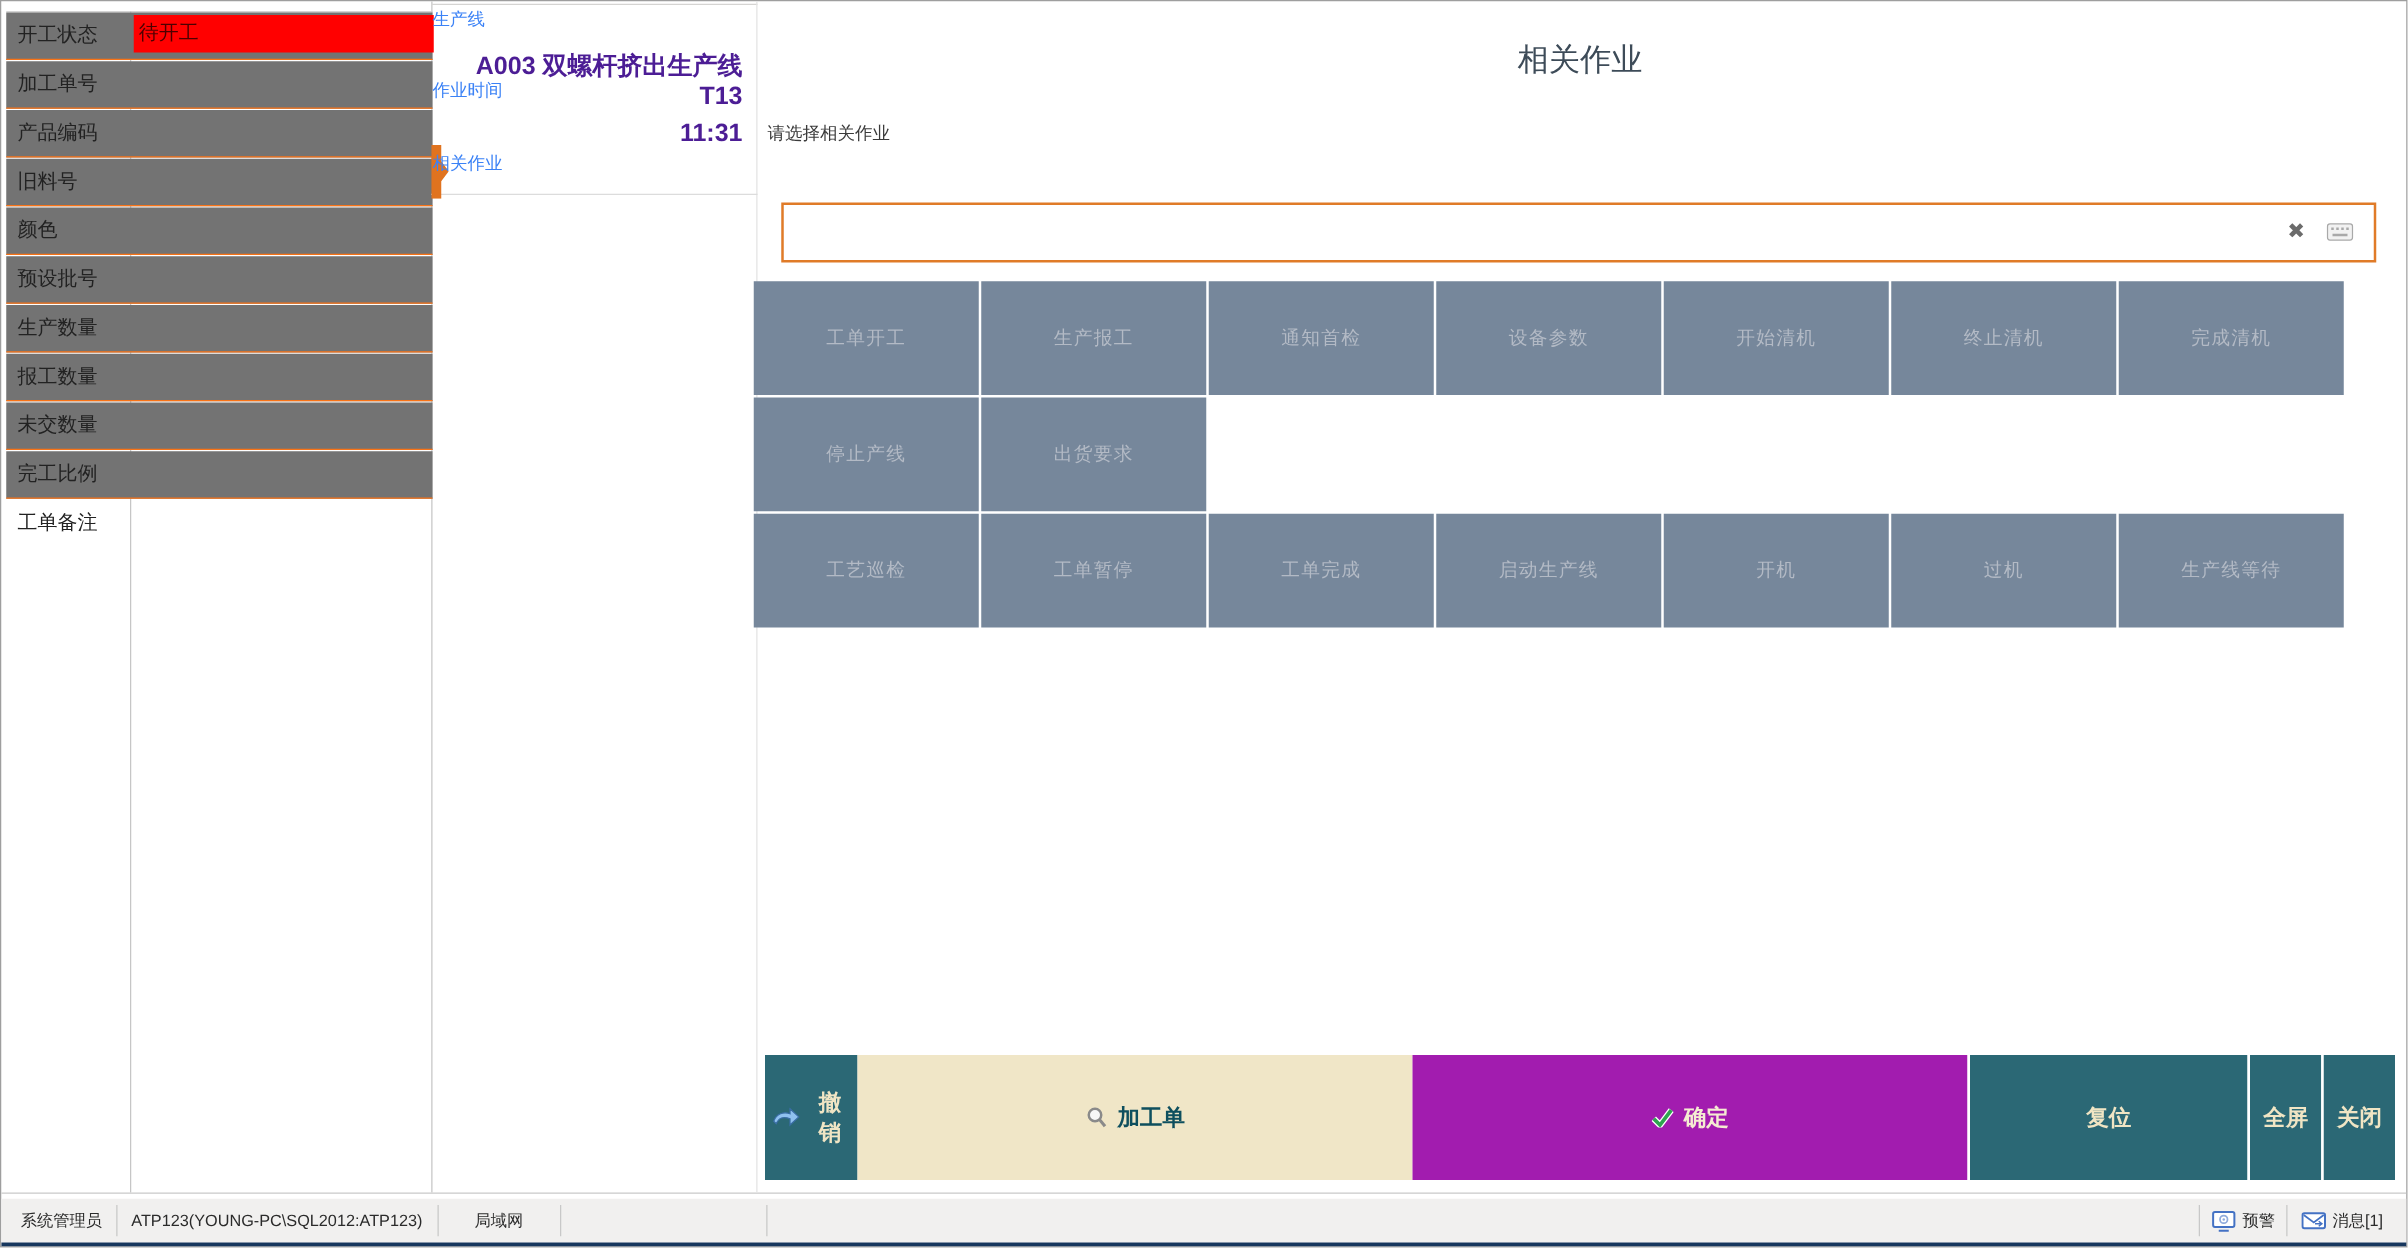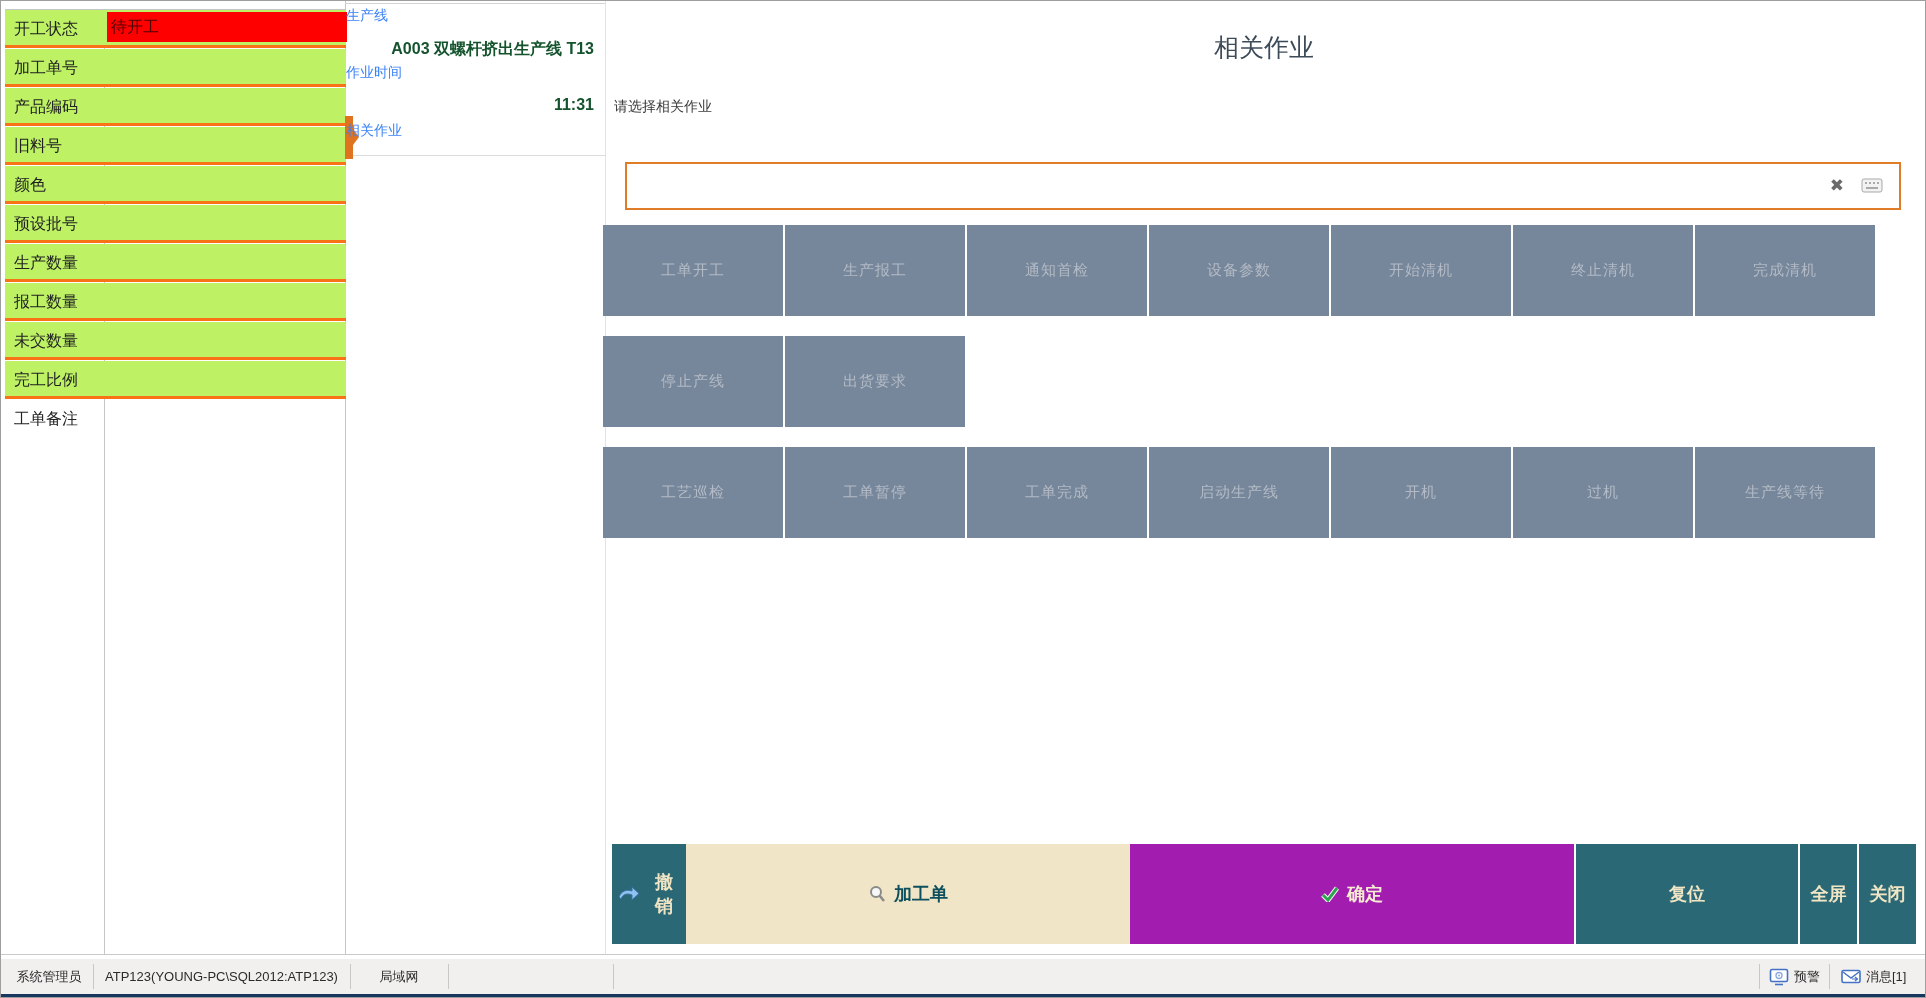--- a/index.html
+++ b/index.html
@@ -3,43 +3,43 @@
 <meta charset="utf-8">
 <style>
   html,body{margin:0;padding:0;background:#cfcfcf;font-family:"Liberation Sans","DejaVu Sans",sans-serif;}
   .window{position:relative;width:1926px;height:998px;background:#ffffff;border:1px solid #9e9e9e;box-sizing:border-box;overflow:hidden;}
 
   
   .side-top{position:absolute;left:4px;top:8px;width:341px;height:0;border-top:1px solid #c6c6c6;}
   .side-vline1{position:absolute;left:103px;top:8px;width:0;height:945px;border-left:1px solid #c6c6c6;}
   .side-vline2{position:absolute;left:344px;top:0;width:0;height:953px;border-left:1px solid #c6c6c6;}
   .side-bottomline{position:absolute;left:0;top:953px;width:1926px;height:0;border-top:1px solid #c9c9c9;}
-  .side-row{position:absolute;left:4px;width:341px;height:38px;border-bottom:3px solid #f97316;background:#bef264;box-sizing:border-box;}
+  .side-row{position:absolute;left:4px;width:341px;height:38px;border-bottom:1px solid #f97316;background:#737373;box-sizing:border-box;}
   .side-row.noline{border-bottom:none;background:transparent;}
   .side-label{position:absolute;left:9px;top:0;height:38px;line-height:38px;font-size:16px;color:#222;}
   .status-cell{position:absolute;left:102px;top:2px;width:236px;height:30px;background:#ff0000;color:#4d0000;font-size:16px;line-height:30px;padding-left:4px;}
 
   
   .mid-top{position:absolute;left:344px;top:2px;width:261px;height:0;border-top:1px solid #d5d4d2;}
   .mid-vline{position:absolute;left:604px;top:0;width:0;height:953px;border-left:1px solid #e3e3e3;}
   .mid-sectline{position:absolute;left:344px;top:154px;width:261px;height:0;border-top:1px solid #dcdcdc;}
   .mid-label{position:absolute;left:345px;font-size:14px;color:#3b82f6;}
-  .mid-value{position:absolute;left:349px;width:244px;text-align:right;font-size:16px;font-weight:bold;color:#14532d;}
+  .mid-value{position:absolute;left:349px;width:244px;text-align:right;font-size:20px;font-weight:bold;color:#4c1d95;}
   .sel-marker{position:absolute;left:344px;top:115px;}
 
   
   .page-title{position:absolute;left:604px;top:30px;width:1318px;text-align:center;font-size:25px;color:#3d4b58;}
   .hint{position:absolute;left:613px;top:97px;font-size:14px;color:#3a3a3a;}
   .scan-box{position:absolute;left:624px;top:161px;width:1276px;height:48px;border:2px solid #e07b28;background:#fff;box-sizing:border-box;}
   .scan-input{position:absolute;left:6px;top:4px;width:1180px;height:36px;border:none;outline:none;font-size:18px;font-family:inherit;background:transparent;}
   .clear-glyph{position:absolute;right:55px;top:11px;font-size:17px;font-weight:bold;color:#6b6b6b;cursor:pointer;}
   .kbd-glyph{position:absolute;right:16px;top:14px;cursor:pointer;}
 
   .grid{position:absolute;left:602px;top:224px;width:1320px;}
-  .grid-row{display:flex;margin-bottom:20px;}
+  .grid-row{display:flex;margin-bottom:2px;}
   .grid-btn{width:180px;height:91px;background:#76879b;color:#b3bac5;font-size:15px;letter-spacing:1px;
             display:flex;align-items:center;justify-content:center;margin-right:2px;box-sizing:border-box;
             font-family:inherit;border:none;}
 
   
   .action-bar{position:absolute;left:611px;top:843px;height:72px;display:flex;}
   .abtn{height:100px;display:flex;align-items:center;justify-content:center;font-size:18px;font-weight:bold;
         border:none;font-family:inherit;cursor:pointer;box-sizing:border-box;}
   .abtn .ic{margin-right:8px;display:inline-flex;}
   .teal{background:#2b6875;color:#f0e5c4;}

